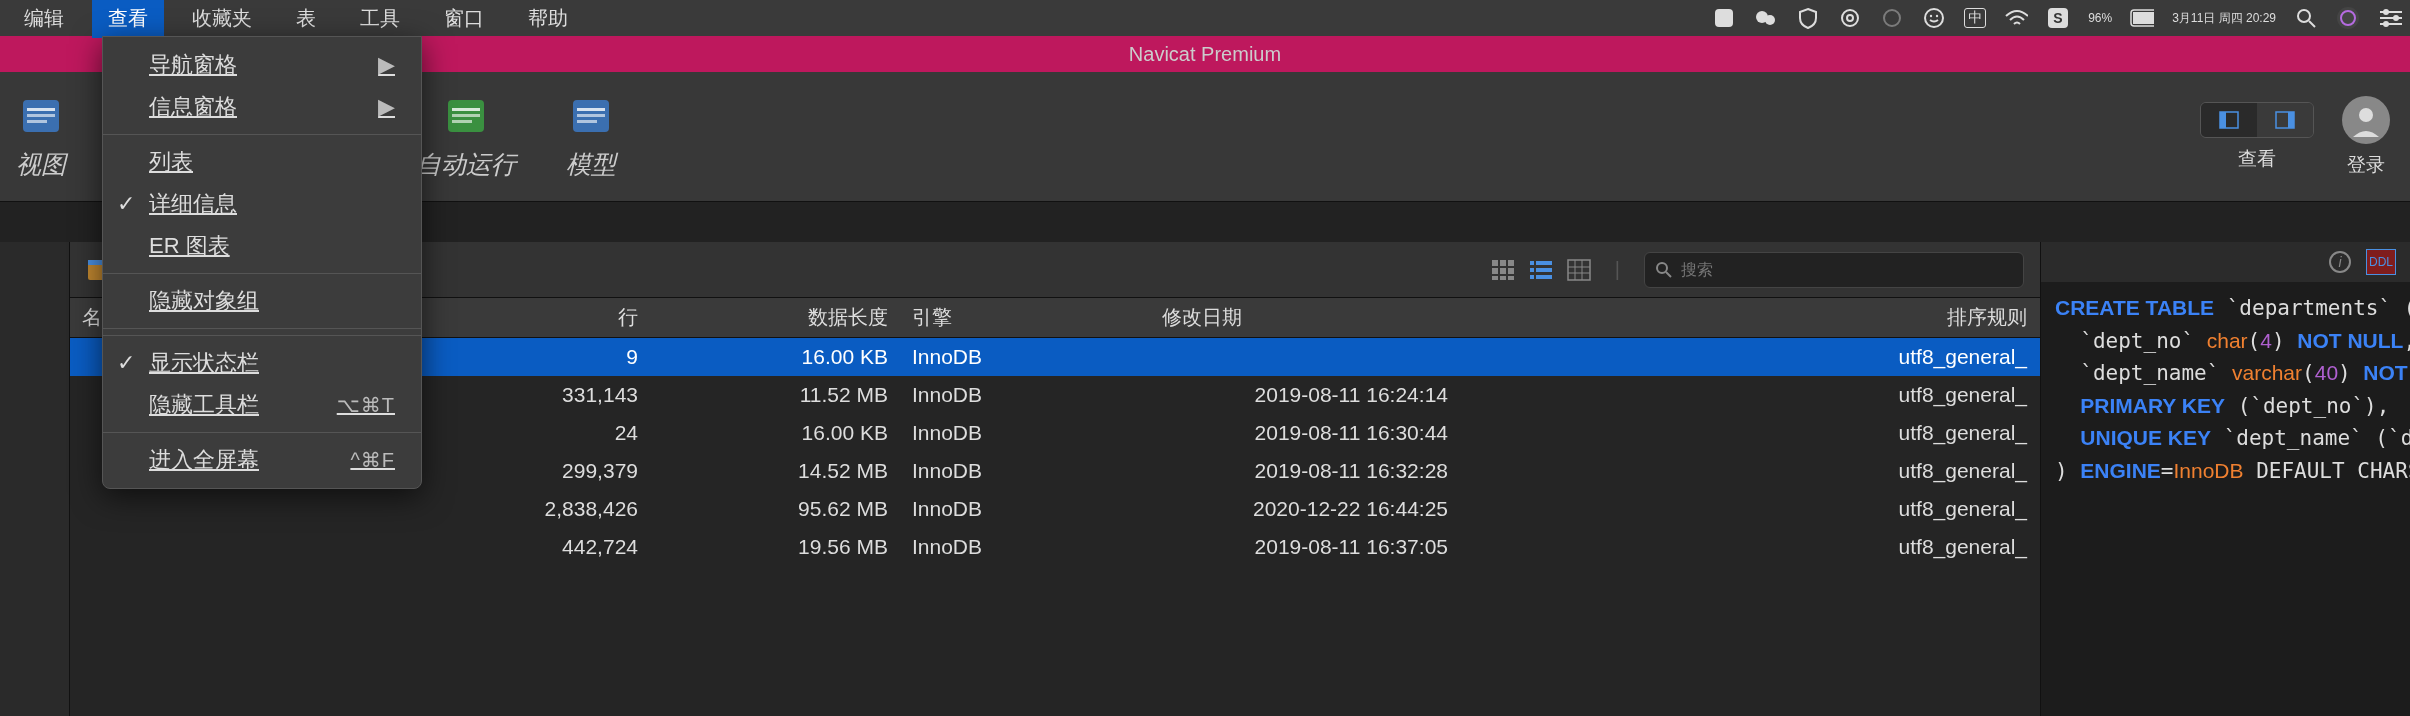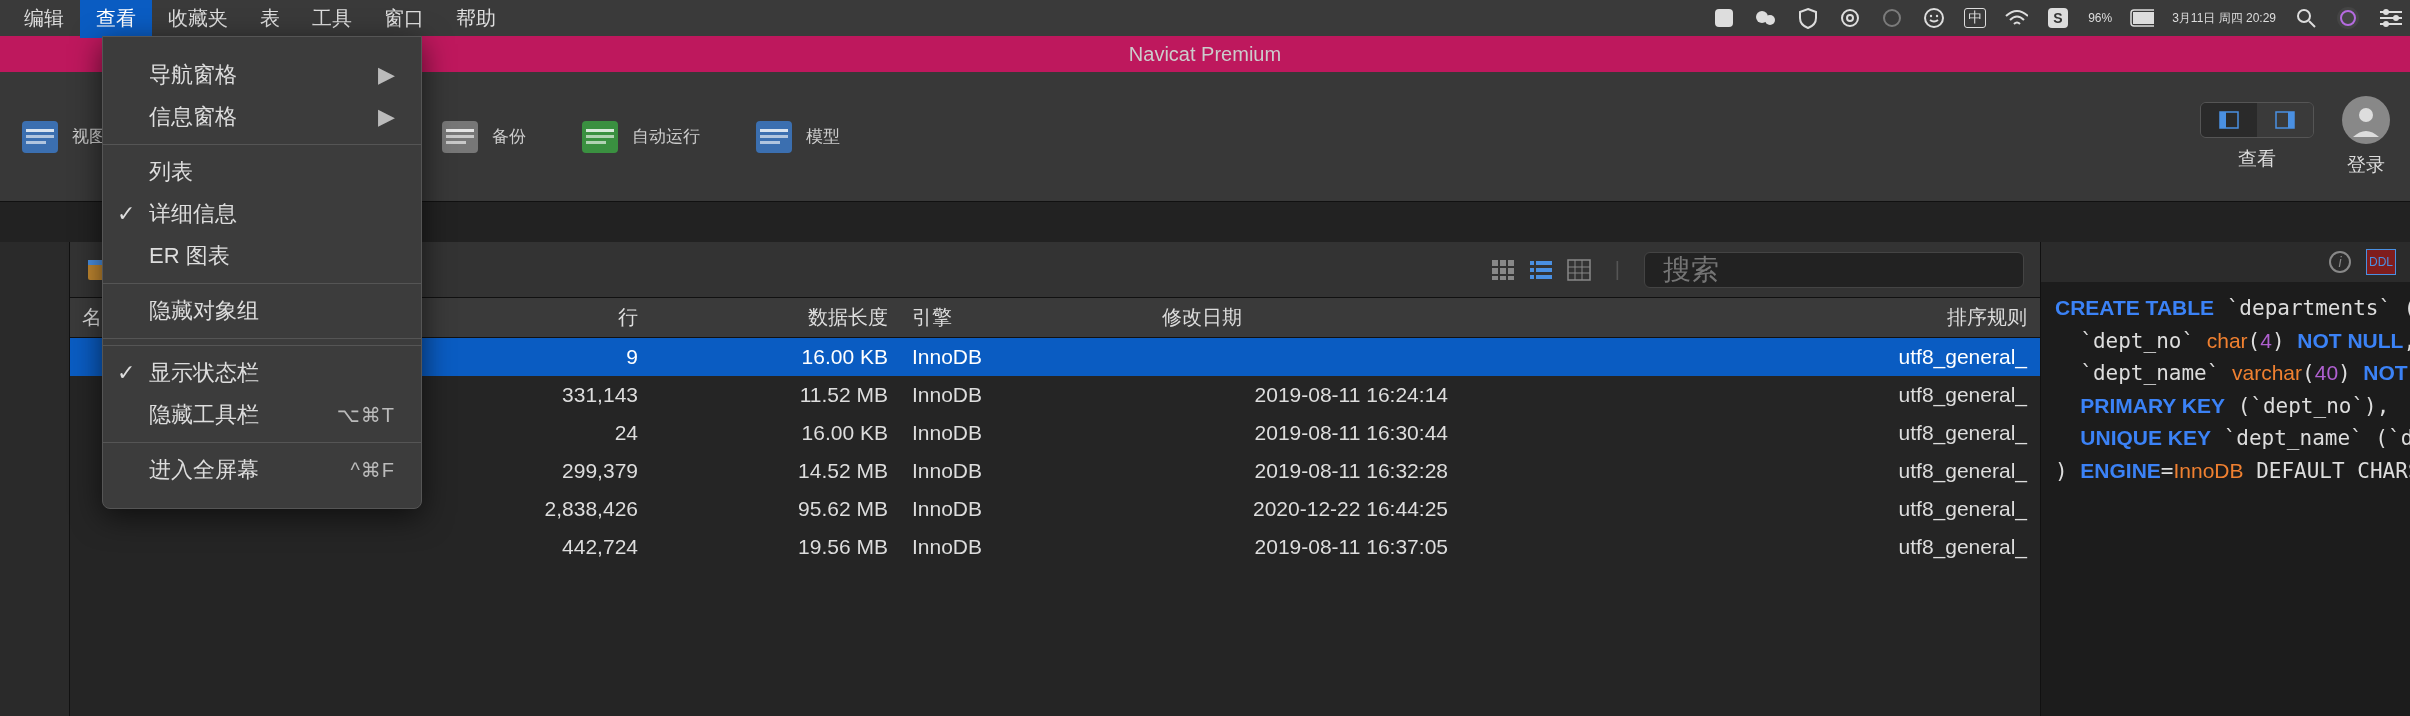--- a/index.html
+++ b/index.html
@@ -1,40 +1,40 @@
 <!DOCTYPE html>
 <html><head>
 <meta charset="utf-8">
 <style>
 * { margin: 0; padding: 0; box-sizing: border-box; font-family: -apple-system, "Helvetica Neue", Arial, sans-serif; }
 body { background: #2a2a2a; color: #ddd; width: 2410px; height: 716px; overflow: hidden; font-size: 20px; }
 
 
 .menubar { height: 36px; background: #3a3a3a; display: flex; align-items: center; padding: 0 8px; justify-content: space-between; }
-.menubar-left { display: flex; align-items: center; gap: 0; }
+.menubar-left { display: flex; align-items: center; gap: 12px; }
 .menu-item { padding: 6px 16px; cursor: default; }
 .menu-item.active { background: #0a5cc2; color: #fff; }
 .menubar-right { display: flex; align-items: center; gap: 18px; font-size: 20px; }
 .status-icon { width: 24px; height: 24px; display: inline-flex; align-items: center; justify-content: center; }
 .status-text { font-size: 12px; }
 
 
-.dropdown { position: absolute; top: 36px; left: 102px; width: 320px; background: #3c3c3c; border: 1px solid #555; border-radius: 0 0 8px 8px; box-shadow: 0 8px 30px rgba(0,0,0,0.6); z-index: 100; padding: 17px 0; }
+.dropdown { position: absolute; top: 36px; left: 102px; width: 320px; background: #3c3c3c; border: 1px solid #555; border-radius: 0 0 8px 8px; box-shadow: 0 8px 30px rgba(0,0,0,0.6); z-index: 100; padding: 7px 0; text-decoration: underline; }
 .dd-item { padding: 6px 26px 6px 46px; position: relative; display: flex; justify-content: space-between; align-items: center; font-size: 22px; }
 .dd-item .check { position: absolute; left: 14px; }
 .dd-item .arrow { color: #bbb; }
 .dd-item .shortcut { color: #bbb; font-size: 20px; letter-spacing: 1px;}
 .dd-sep { height: 1px; background: #555; margin: 6px 0; }
 
 
 .titlebar { height: 36px; background: #be185d; display: flex; align-items: center; justify-content: center; font-size: 20px; color: #ccc; }
 
 
 .toolbar { height: 130px; background: #383838; display: flex; align-items: center; padding: 0 16px; border-bottom: 1px solid #111; position: relative; }
-.tool-btn { display: flex; flex-direction: row; align-items: center; gap: 8px; margin-right: 50px; font-size: 17px; color: #ccc; }
+.tool-btn { display: flex; flex-direction: column; align-items: center; gap: 8px; margin-right: 50px; font-size: 25px; color: #ccc; font-style: italic; }
 .tool-icon { width: 48px; height: 48px; border-radius: 6px; display: flex; align-items: center; justify-content: center; }
 .toolbar-right { position: absolute; right: 20px; display: flex; align-items: center; gap: 28px; }
 .seg-group { display: flex; border: 1px solid #555; border-radius: 6px; overflow: hidden; }
 .seg-btn { width: 56px; height: 34px; display: flex; align-items: center; justify-content: center; background: #3a3a3a; }
 .seg-btn.active { background: #2a2a2a; }
 .avatar { width: 48px; height: 48px; border-radius: 50%; background: #888; display: flex; align-items: center; justify-content: center; }
 .right-col { display: flex; flex-direction: column; align-items: center; gap: 8px; font-size: 19px; }
 
 
 .tabstrip { height: 40px; background: #222; display: flex; align-items: flex-end; padding-left: 70px; }
@@ -44,21 +44,21 @@
 .content { display: flex; height: calc(100% - 36px - 36px - 130px - 40px); }
 .sidebar { width: 70px; background: #2a2a2a; border-right: 1px solid #111; }
 .main { flex: 1; display: flex; flex-direction: column; background: #252525; position: relative; }
 .inspector { width: 370px; background: #1c1c1c; border-left: 1px solid #111; display: flex; flex-direction: column; }
 
 
 .actionbar { height: 56px; background: #333; display: flex; align-items: center; padding: 0 16px; gap: 24px; border-bottom: 1px solid #111; }
 .actionbar .spacer { flex: 1; }
 .view-toggles { display: flex; gap: 14px; }
 .search-box { display: flex; align-items: center; background: #222; border: 1px solid #444; border-radius: 6px; padding: 4px 10px; width: 380px; height: 36px; gap: 8px; }
-.search-box input { background: transparent; border: none; outline: none; color: #ddd; font-size: 28px; flex: 1; }
+.search-box input { background: transparent; border: none; outline: none; color: #ddd; font-size: 16px; flex: 1; }
 
 
 .thead { height: 40px; background: #3a3a3a; display: flex; border-bottom: 1px solid #111; font-size: 20px; align-items: center; }
 .th, .td { padding: 0 12px; overflow: hidden; white-space: nowrap; }
 .col-name { width: 90px; }
 .col-row { width: 490px; text-align: right; }
 .col-len { width: 250px; text-align: right; }
 .col-eng { width: 250px; }
 .col-cr  { width: 310px; text-align: right; }
 .col-mod { width: 310px; }

